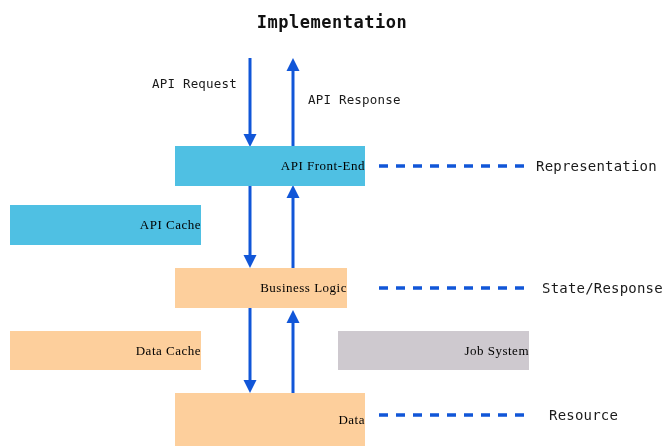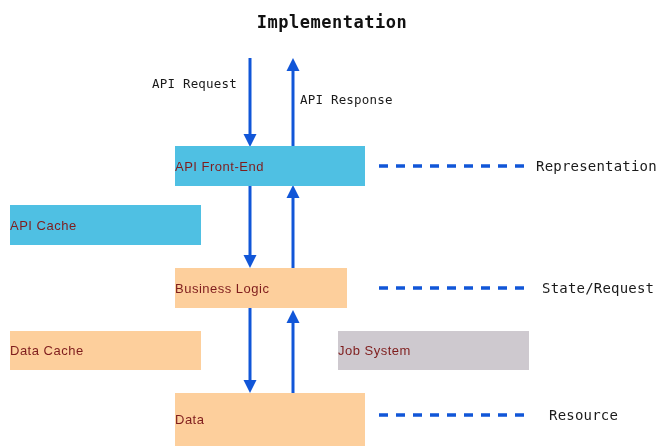--- a/index.html
+++ b/index.html
@@ -19,26 +19,26 @@
     position: absolute;
     left: 0; top: 0;
     width: 664px;
     height: 446px;
   }
 
   .node {
     position: absolute;
     display: flex;
     align-items: center;
-    justify-content: flex-start;
+    justify-content: flex-end;
     box-sizing: border-box;
-    color: #7f1d1d;
+    color: #000000;
     font-size: 13px;
     letter-spacing: 0.5px;
-    font-family: Liberation Sans, sans-serif;
+    font-family: Liberation Serif, serif;
     white-space: nowrap;
     user-select: none;
   }
 
   .title {
     position: absolute;
     left: 0;
     top: 12px;
     width: 664px;
     text-align: center;
@@ -70,21 +70,21 @@
   
   #node-api-front-end { left: 175px; top: 146px; width: 190px; height: 40px; background: #4FC0E3; }
   #node-api-cache     { left: 10px;  top: 205px; width: 191px; height: 40px; background: #4FC0E3; }
   #node-business-logic{ left: 175px; top: 268px; width: 172px; height: 40px; background: #FDCF9C; }
   #node-data-cache    { left: 10px;  top: 331px; width: 191px; height: 39px; background: #FDCF9C; }
   #node-job-system    { left: 338px; top: 331px; width: 191px; height: 39px; background: #CEC9CF; }
   #node-data          { left: 175px; top: 393px; width: 190px; height: 53px; background: #FDCF9C; }
 
   
   #label-api-request  { left: 152px; top: 76px; }
-  #label-api-response { left: 300px; top: 92px; }
+  #label-api-response { left: 308px; top: 92px; }
 
   #label-representation { left: 536px; top: 158px; }
   #label-state-transfer { left: 542px; top: 280px; }
   #label-resource       { left: 549px; top: 407px; }
 </style>
 </head>
 <body>
 
 <div class="title">Implementation</div>
 
@@ -154,14 +154,14 @@
 </div>
 
 <div class="node" id="node-data">
   <span>Data</span>
 </div>
 
 <div class="edge-label" id="label-api-request">API Request</div>
 <div class="edge-label" id="label-api-response">API Response</div>
 
 <div class="side-label" id="label-representation">Representation</div>
-<div class="side-label" id="label-state-transfer">State/Request</div>
+<div class="side-label" id="label-state-transfer">State/Response</div>
 <div class="side-label" id="label-resource">Resource</div>
 
 </body></html>

